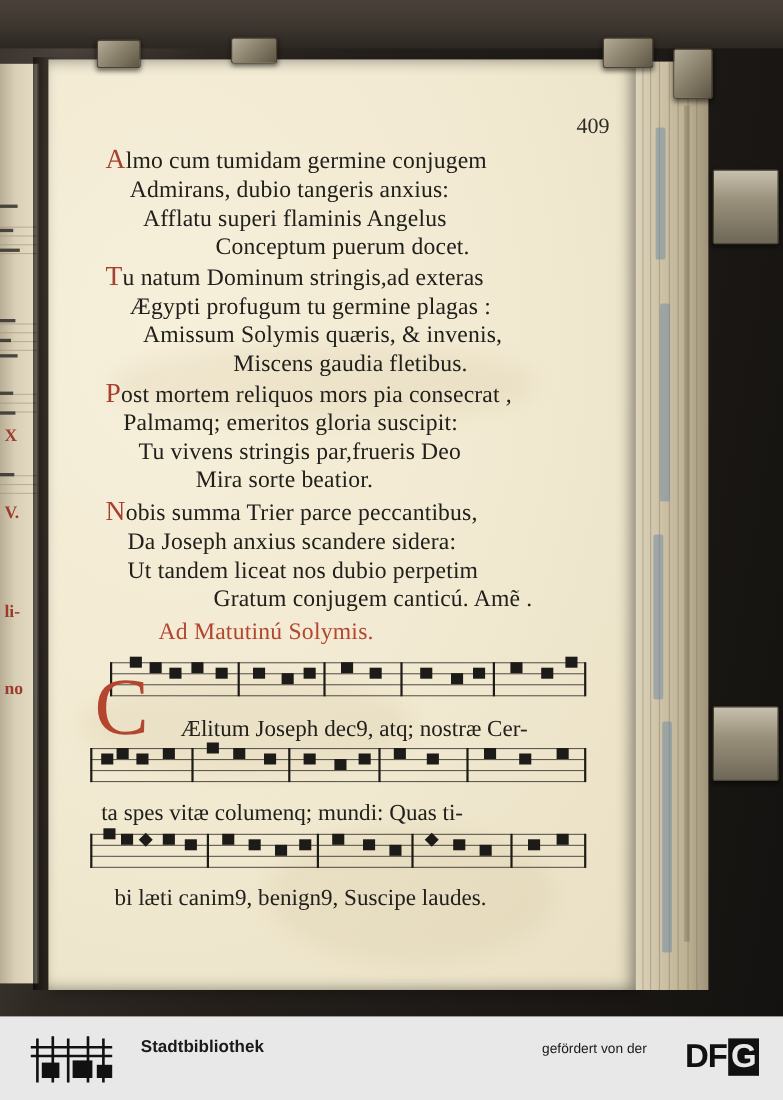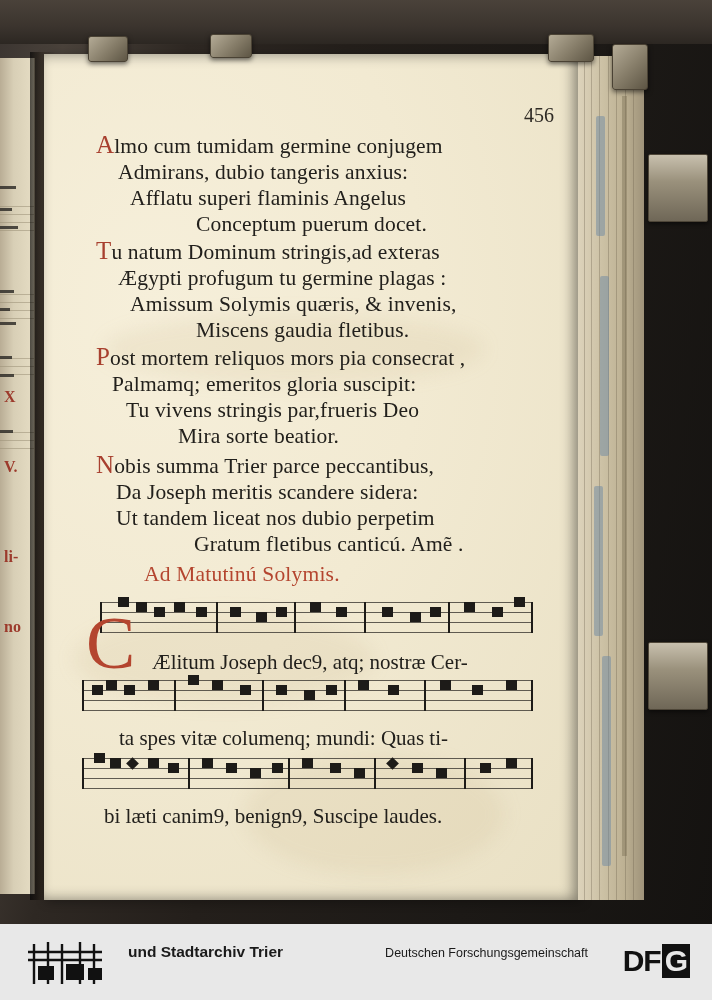--- a/index.html
+++ b/index.html
@@ -323,42 +323,42 @@
 
   <div class="recto">
     <div class="recto-inner">
       <div class="paper-stain" style="left:30px;top:560px;width:300px;height:90px"></div>
       <div class="paper-stain" style="left:60px;top:260px;width:380px;height:70px"></div>
       <div class="paper-stain" style="left:200px;top:700px;width:260px;height:120px"></div>
 
       <div class="textblock">
 
         <div class="heading-row">
-          <div class="folio">456</div>
+          <div class="folio">409</div>
         </div>
 
         <div class="verse-line" style="left:52px;top:80px"><span class="cap-red">A</span><span>lmo cum tumidam germine conjugem</span></div>
         <div class="verse-line" style="left:74px;top:106px"><span>Admirans, dubio tangeris anxius:</span></div>
         <div class="verse-line" style="left:86px;top:132px"><span>Afflatu superi flaminis Angelus</span></div>
         <div class="verse-line" style="left:152px;top:158px"><span>Conceptum puerum docet.</span></div>
 
         <div class="verse-line" style="left:52px;top:186px"><span class="cap-red">T</span><span>u natum Dominum stringis,ad exteras</span></div>
         <div class="verse-line" style="left:74px;top:212px"><span>Ægypti profugum tu germine plagas :</span></div>
         <div class="verse-line" style="left:86px;top:238px"><span>Amissum Solymis quæris, &amp; invenis,</span></div>
-        <div class="verse-line" style="left:152px;top:264px"><span>Miscens gaudia fletibus.</span></div>
+        <div class="verse-line" style="left:168px;top:264px"><span>Miscens gaudia fletibus.</span></div>
 
         <div class="verse-line" style="left:52px;top:292px"><span class="cap-red">P</span><span>ost mortem reliquos mors pia consecrat ,</span></div>
         <div class="verse-line" style="left:68px;top:318px"><span>Palmamq; emeritos gloria suscipit:</span></div>
         <div class="verse-line" style="left:82px;top:344px"><span>Tu vivens stringis par,frueris Deo</span></div>
         <div class="verse-line" style="left:134px;top:370px"><span>Mira sorte beatior.</span></div>
 
         <div class="verse-line" style="left:52px;top:400px"><span class="cap-red">N</span><span>obis summa Trier parce peccantibus,</span></div>
-        <div class="verse-line" style="left:72px;top:426px"><span>Da Joseph meritis scandere sidera:</span></div>
+        <div class="verse-line" style="left:72px;top:426px"><span>Da Joseph anxius scandere sidera:</span></div>
         <div class="verse-line" style="left:72px;top:452px"><span>Ut tandem liceat nos dubio perpetim</span></div>
-        <div class="verse-line" style="left:150px;top:478px"><span>Gratum fletibus canticú. Amẽ .</span></div>
+        <div class="verse-line" style="left:150px;top:478px"><span>Gratum conjugem canticú. Amẽ .</span></div>
 
         <div class="rubric" style="left:100px;top:508px">Ad Matutinú Solymis.</div>
 
         <div class="stave" style="top:544px">
           <div class="stave-line" style="left:56px;top:4px;width:432px"></div>
           <div class="stave-line" style="left:56px;top:14px;width:432px"></div>
           <div class="stave-line" style="left:56px;top:24px;width:432px"></div>
           <div class="stave-line" style="left:56px;top:34px;width:432px"></div>
           <div class="stem" style="left:56px;top:4px;height:31px"></div>
           <div class="stem" style="left:172px;top:4px;height:31px"></div>
@@ -377,21 +377,21 @@
           <div class="neume" style="left:266px;top:4px"></div>
           <div class="neume" style="left:292px;top:9px"></div>
           <div class="neume" style="left:338px;top:9px"></div>
           <div class="neume" style="left:366px;top:14px"></div>
           <div class="neume" style="left:386px;top:9px"></div>
           <div class="neume" style="left:420px;top:4px"></div>
           <div class="neume" style="left:448px;top:9px"></div>
           <div class="neume" style="left:470px;top:-1px"></div>
         </div>
         <div class="dropcap" style="left:42px;top:558px">C</div>
-        <div class="chant-text" style="left:108px;top:596px">Ælitum Joseph dec9, atq; nostræ Cer-</div>
+        <div class="chant-text" style="left:120px;top:596px">Ælitum Joseph dec9, atq; nostræ Cer-</div>
 
         <div class="stave" style="top:622px">
           <div class="stave-line" style="left:38px;top:4px;width:450px"></div>
           <div class="stave-line" style="left:38px;top:14px;width:450px"></div>
           <div class="stave-line" style="left:38px;top:24px;width:450px"></div>
           <div class="stave-line" style="left:38px;top:34px;width:450px"></div>
           <div class="stem" style="left:38px;top:4px;height:31px"></div>
           <div class="stem" style="left:130px;top:4px;height:31px"></div>
           <div class="stem" style="left:218px;top:4px;height:31px"></div>
           <div class="stem" style="left:300px;top:4px;height:31px"></div>
@@ -406,21 +406,21 @@
           <div class="neume" style="left:196px;top:9px"></div>
           <div class="neume" style="left:232px;top:9px"></div>
           <div class="neume" style="left:260px;top:14px"></div>
           <div class="neume" style="left:282px;top:9px"></div>
           <div class="neume" style="left:314px;top:4px"></div>
           <div class="neume" style="left:344px;top:9px"></div>
           <div class="neume" style="left:396px;top:4px"></div>
           <div class="neume" style="left:428px;top:9px"></div>
           <div class="neume" style="left:462px;top:4px"></div>
         </div>
-        <div class="chant-text" style="left:75px;top:672px">ta spes vitæ columenq; mundi: Quas ti-</div>
+        <div class="chant-text" style="left:48px;top:672px">ta spes vitæ columenq; mundi: Quas ti-</div>
 
         <div class="stave" style="top:700px">
           <div class="stave-line" style="left:38px;top:4px;width:450px"></div>
           <div class="stave-line" style="left:38px;top:14px;width:450px"></div>
           <div class="stave-line" style="left:38px;top:24px;width:450px"></div>
           <div class="stave-line" style="left:38px;top:34px;width:450px"></div>
           <div class="stem" style="left:38px;top:4px;height:31px"></div>
           <div class="stem" style="left:144px;top:4px;height:31px"></div>
           <div class="stem" style="left:244px;top:4px;height:31px"></div>
           <div class="stem" style="left:330px;top:4px;height:31px"></div>
@@ -481,21 +481,21 @@
         <line x1="56" y1="4" x2="56" y2="46"></line>
         <line x1="70" y1="6" x2="70" y2="46"></line>
         <line x1="4" y1="14" x2="78" y2="14"></line>
         <line x1="4" y1="22" x2="78" y2="22"></line>
       </g>
       <rect x="14" y="28" width="16" height="14" fill="#111"></rect>
       <rect x="42" y="26" width="18" height="16" fill="#111"></rect>
       <rect x="64" y="30" width="14" height="12" fill="#111"></rect>
     </svg>
     <div class="lib-name">
-      <div>und Stadtarchiv Trier</div>
+      <div>Stadtbibliothek</div>
     </div>
     <div class="funder">
-      <div>Deutschen Forschungsgemeinschaft</div>
+      <div>gefördert von der</div>
     </div>
     <div class="dfg"><span>D</span><span>F</span><span class="g">G</span></div>
   </div>
 
 </div>
 
 </body></html>

